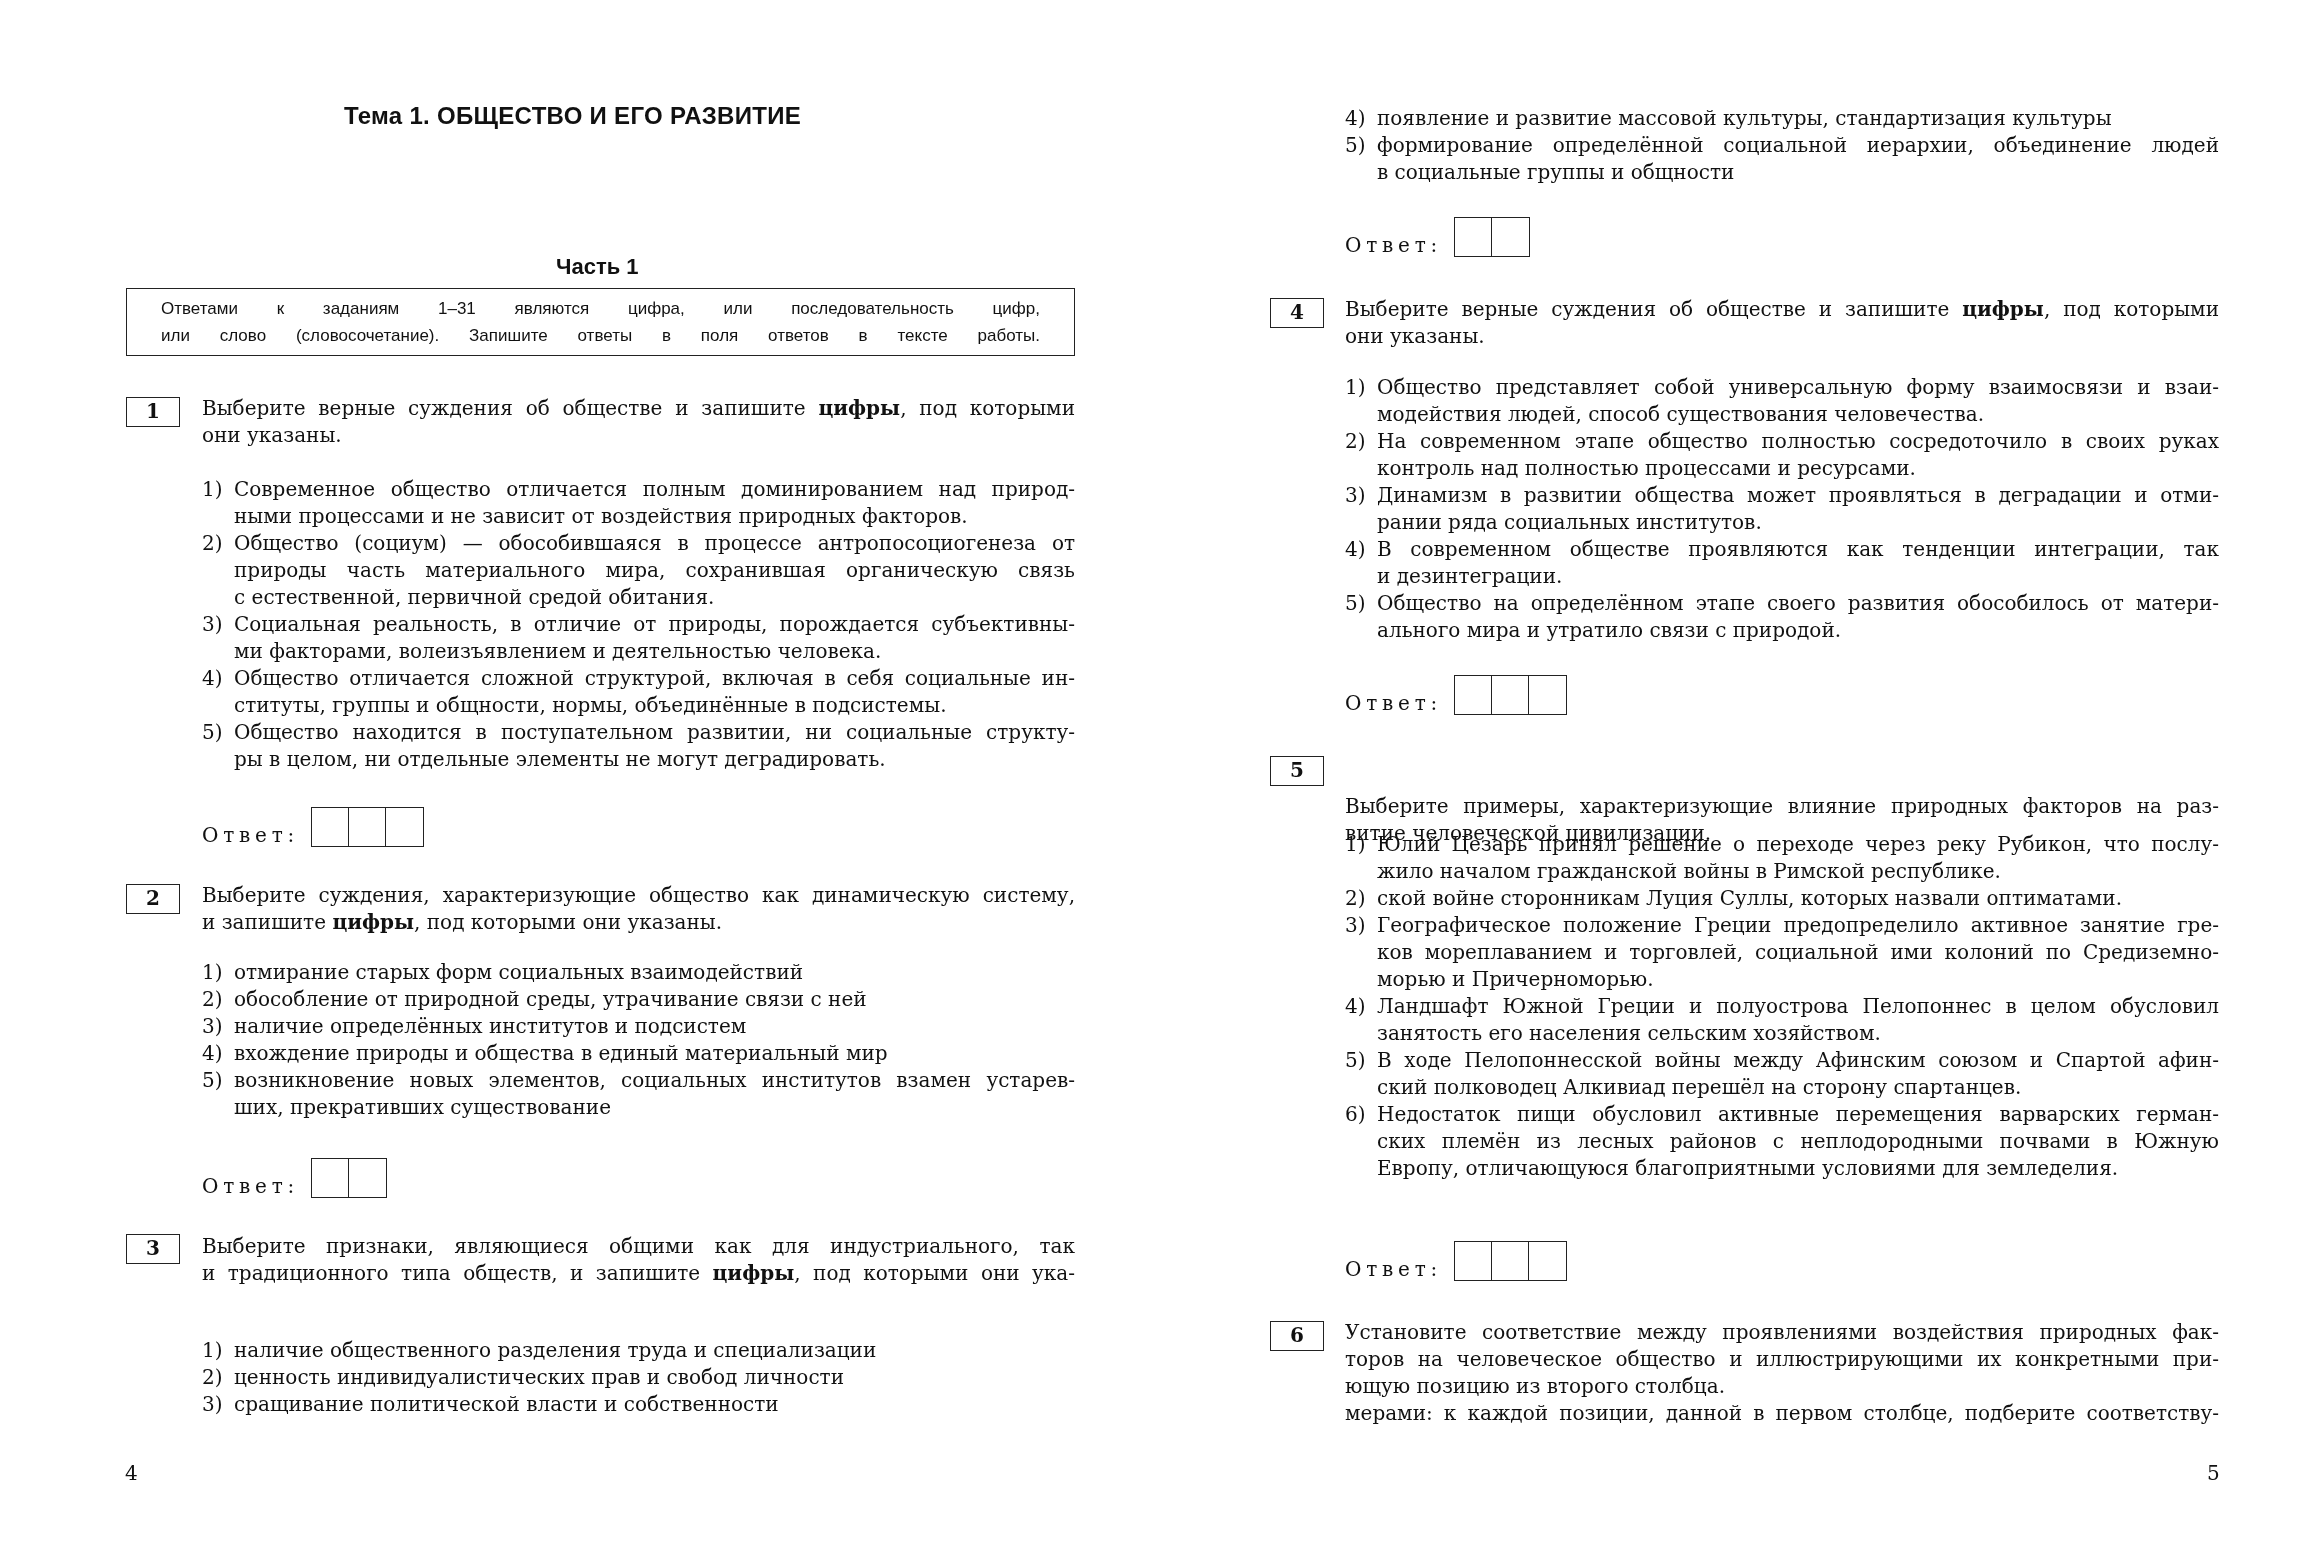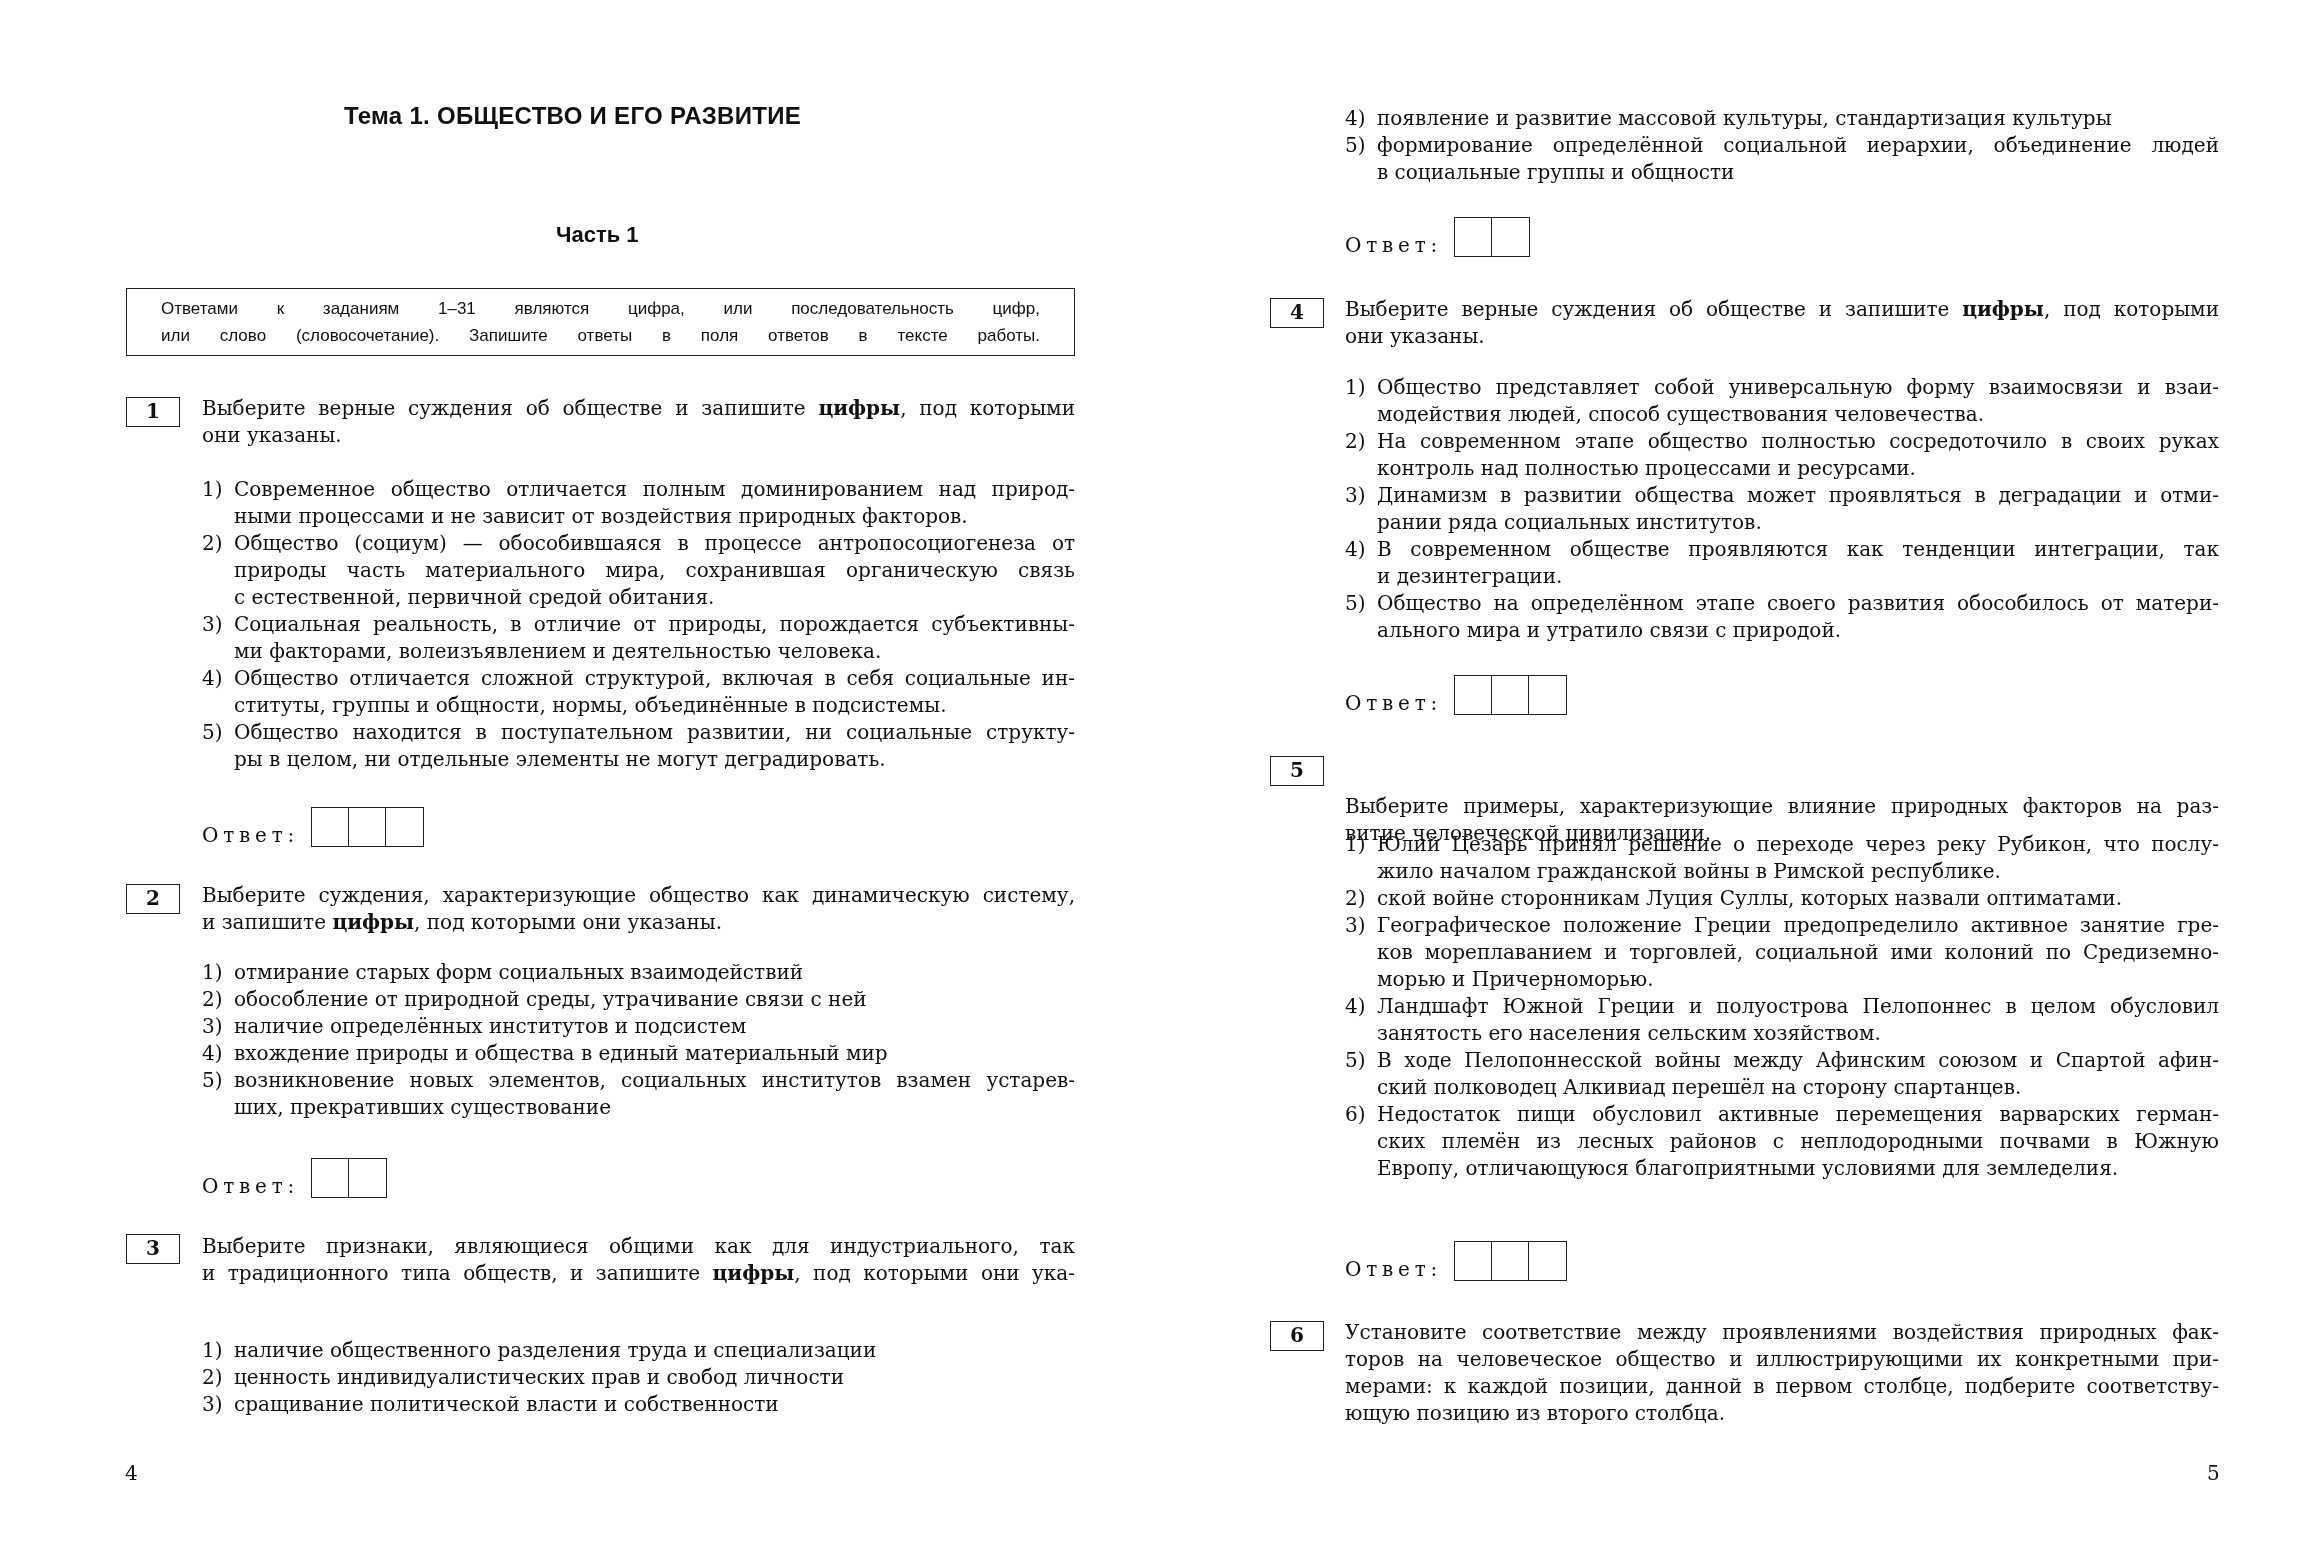--- a/index.html
+++ b/index.html
@@ -27,21 +27,21 @@
   .cell:last-child { border-right:none; }
   .page-num { font-size:20px; }
   b.kw { font-weight:bold; }
 </style>
 </head>
 <body>
 
 <div class="page" id="left-page">
 
   <div class="abs title" style="left:344px; top:102px;">Тема 1. ОБЩЕСТВО И ЕГО РАЗВИТИЕ</div>
-  <div class="abs part" style="left:556px; top:222px;">Часть 1</div>
+  <div class="abs part" style="left:556px; top:254px;">Часть 1</div>
 
   <div class="abs instr-box" style="left:126px; top:288px; width:949px; height:68px;">
     <span class="l">Ответами к заданиям 1–31 являются цифра, или последовательность цифр,</span>
     <span class="l">или слово (словосочетание). Запишите ответы в поля ответов в тексте работы.</span>
   </div>
 
   <div class="abs task-num" style="left:126px; top:397px;">1</div>
   <div class="abs txt" style="left:202px; top:395px; width:873px;">
     <span class="line"><span>Выберите верные суждения об обществе и запишите </span><b class="kw">цифры</b><span>, под которыми</span></span>
     <span class="line last"><span>они указаны.</span></span>
@@ -300,19 +300,19 @@
       <div class="cell"></div>
       <div class="cell"></div>
       <div class="cell"></div>
     </div>
   </div>
 
   <div class="abs task-num" style="left:112px; top:1321px;">6</div>
   <div class="abs txt" style="left:187px; top:1319px; width:874px;">
     <span class="line"><span>Установите соответствие между проявлениями воздействия природных фак-</span></span>
     <span class="line"><span>торов на человеческое общество и иллюстрирующими их конкретными при-</span></span>
+    <span class="line last"><span>ющую позицию из второго столбца.</span></span>
     <span class="line"><span>мерами: к каждой позиции, данной в первом столбце, подберите соответству-</span></span>
-    <span class="line last"><span>ющую позицию из второго столбца.</span></span>
   </div>
 
   <div class="abs page-num" style="left:1049px; top:1461px;">5</div>
 </div>
 
 
 </body></html>

